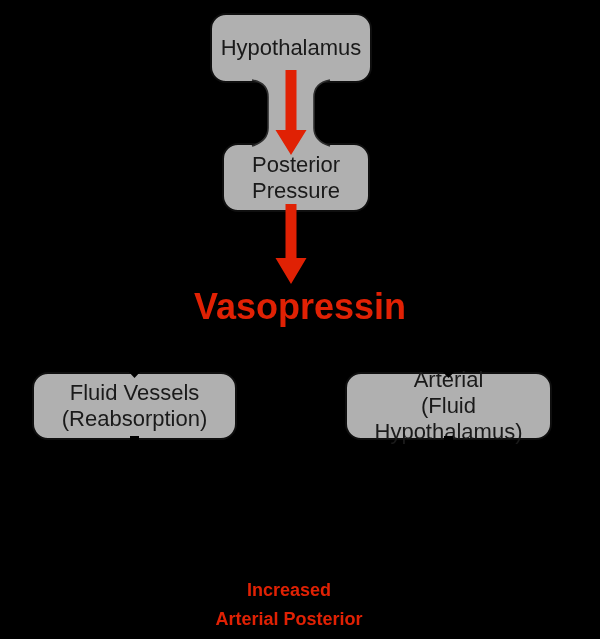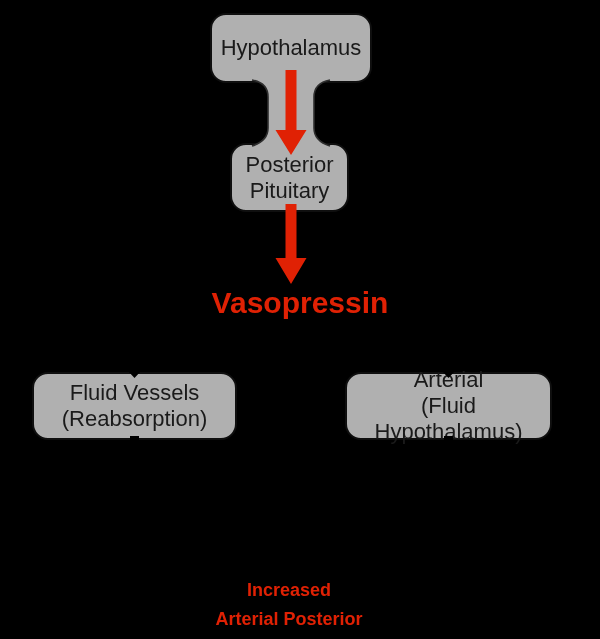--- a/index.html
+++ b/index.html
@@ -41,21 +41,21 @@
   .stalk-fill { fill: var(--node-fill, #b0b0b0); }
   .stalk-edge { fill: none; stroke: #2e2e2e; stroke-width: 1.6; }
   .red-arrow  { fill: var(--accent-red, #e02104); }
   .notch      { fill: #000000; }
   .hormone-label {
     position: absolute;
     left: 180px;
     top: 286px;
     width: 240px;
     text-align: center;
-    font-size: 30px;
+    font-size: 36px;
     font-weight: bold;
     color: var(--accent-red, #e02104);
     z-index: 5;
   }
   .outcome-label {
     position: absolute;
     left: 139px;
     top: 576px;
     width: 300px;
     text-align: center;
@@ -68,23 +68,23 @@
 </style>
 </head>
 <body>
 
 <div class="stage">
 
   <div class="node" style="left:210px; top:13px; width:162px; height:70px;">
     <span>Hypothalamus</span>
   </div>
 
-  <div class="node" style="left:222px; top:143px; width:119px; height:69px;margin-left:8px;">
+  <div class="node" style="left:222px; top:143px; width:148px; height:69px;">
     <span>Posterior</span>
-    <span>Pituitary</span>
+    <span>Pressure</span>
   </div>
 
   <div class="node" style="left:32px; top:372px; width:205px; height:68px;">
     <span>Fluid Vessels</span>
     <span>(Reabsorption)</span>
   </div>
 
   <div class="node" style="left:345px; top:372px; width:207px; height:68px;">
     <span>Arterial</span>
     <span>(Fluid Hypothalamus)</span>

